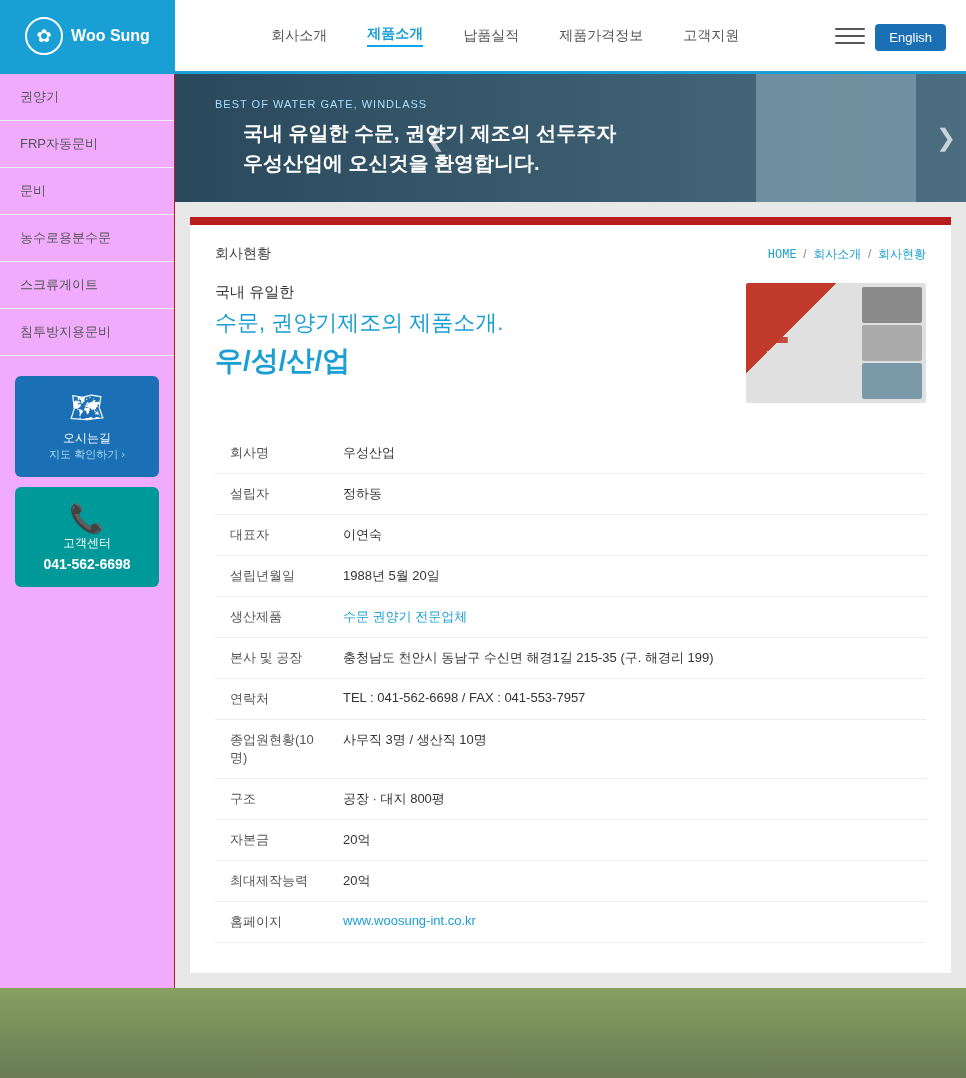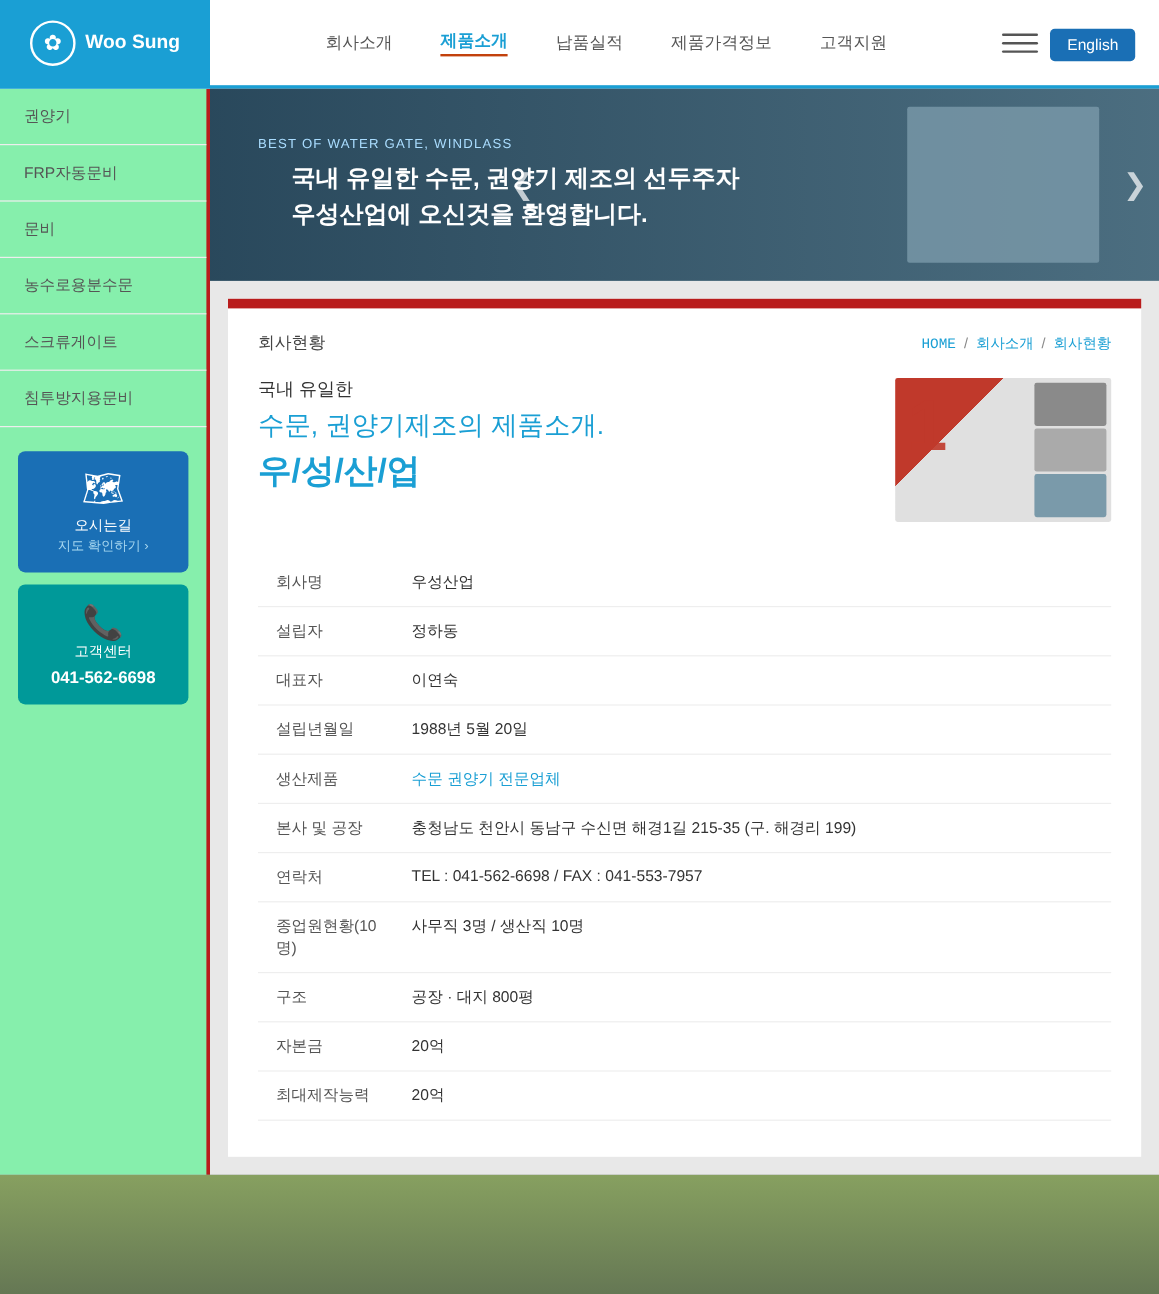--- a/index.html
+++ b/index.html
@@ -34,21 +34,21 @@
     .logo-text { color: #fff; font-size: 16px; font-weight: bold; line-height: 1.2; }
     .header-nav {
       flex: 1;
       display: flex;
       align-items: center;
       justify-content: center;
       gap: 40px;
       font-size: 14px;
     }
     .nav-item { color: #555; text-decoration: none; cursor: pointer; }
-    .nav-item.active { color: #1a9fd4; font-weight: bold; border-bottom: 2px solid #c2410c; padding-bottom: 2px; }
+    .nav-item.active { color: #1a9fd4; font-weight: bold; border-bottom: 2px solid #0ea5e9; padding-bottom: 2px; }
     .header-right {
       display: flex;
       align-items: flex-end;
       gap: 10px;
       padding-right: 20px;
     }
     .hamburger-btn {
       width: 30px; height: 30px;
       display: flex; flex-direction: column; justify-content: center; gap: 5px; cursor: pointer;
     }
@@ -63,22 +63,22 @@
       cursor: pointer;
     }
 
     
     .page-wrapper { display: flex; min-height: 700px; background: #e8e8e8; }
 
     
     .sidebar {
       width: 175px;
       min-width: 175px;
-      background: #86efac;
-      border-right: 3px solid #b91c1c;
+      background: #f0abfc;
+      border-right: 1px solid #b91c1c;
       padding-bottom: 28px;
     }
     .sidebar-menu { list-style: none; }
     .sidebar-menu li {
       border-bottom: 1px solid #eee;
       padding: 14px 20px;
       color: #555;
       font-size: 13px;
       cursor: pointer;
     }
@@ -106,21 +106,21 @@
     .cs-btn .cs-icon { font-size: 28px; color: #fff; }
     .cs-btn .cs-title { color: #fff; font-size: 12px; }
     .cs-btn .cs-number { color: #fff; font-size: 14px; font-weight: bold; margin-top: 4px; }
 
     
     .main-content { flex: 1; }
 
     
     .hero-banner {
       background: linear-gradient(to right, rgba(30,60,80,0.85), rgba(30,60,80,0.4)), #6a8fa0;
-      height: 160px;
+      height: 128px;
       display: flex;
       align-items: center;
       padding: 0 40px;
       position: relative;
       overflow: hidden;
     }
     .hero-text-block { color: #fff; z-index: 2; }
     .hero-subtitle { font-size: 11px; color: #aaddff; margin-bottom: 8px; letter-spacing: 1px; }
     .hero-title { font-size: 20px; font-weight: bold; line-height: 1.5; margin-left: 28px; }
     .hero-images {
@@ -351,20 +351,24 @@
               <td>공장 · 대지 800평</td>
             </tr>
             <tr>
               <td>자본금</td>
               <td>20억</td>
             </tr>
             <tr>
               <td>최대제작능력</td>
               <td>20억</td>
             </tr>
+            <tr>
+              <td>홈페이지</td>
+              <td style="color:#1a9fd4;">www.woosung-int.co.kr</td>
+            </tr>
           </tbody>
         </table>
 
       </div>
     </div>
   </main>
 </div>
 
 <div class="building-section">
   <div class="building-bg"></div>

